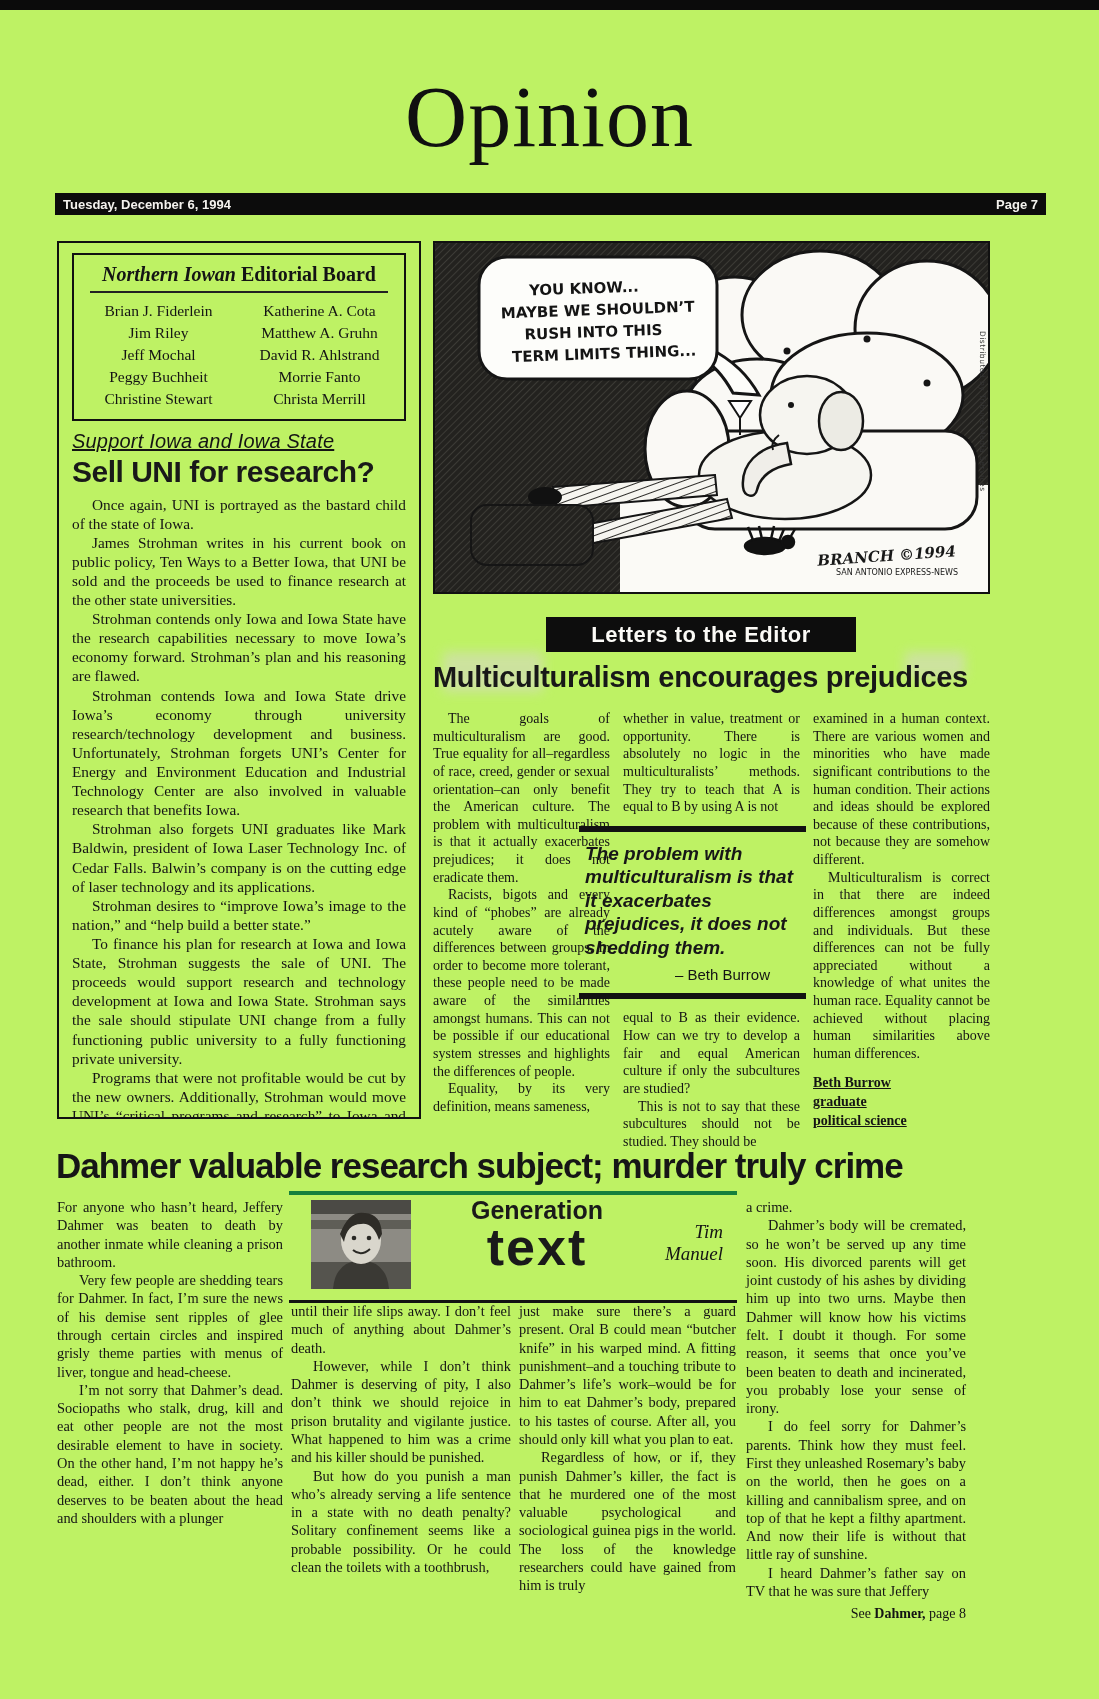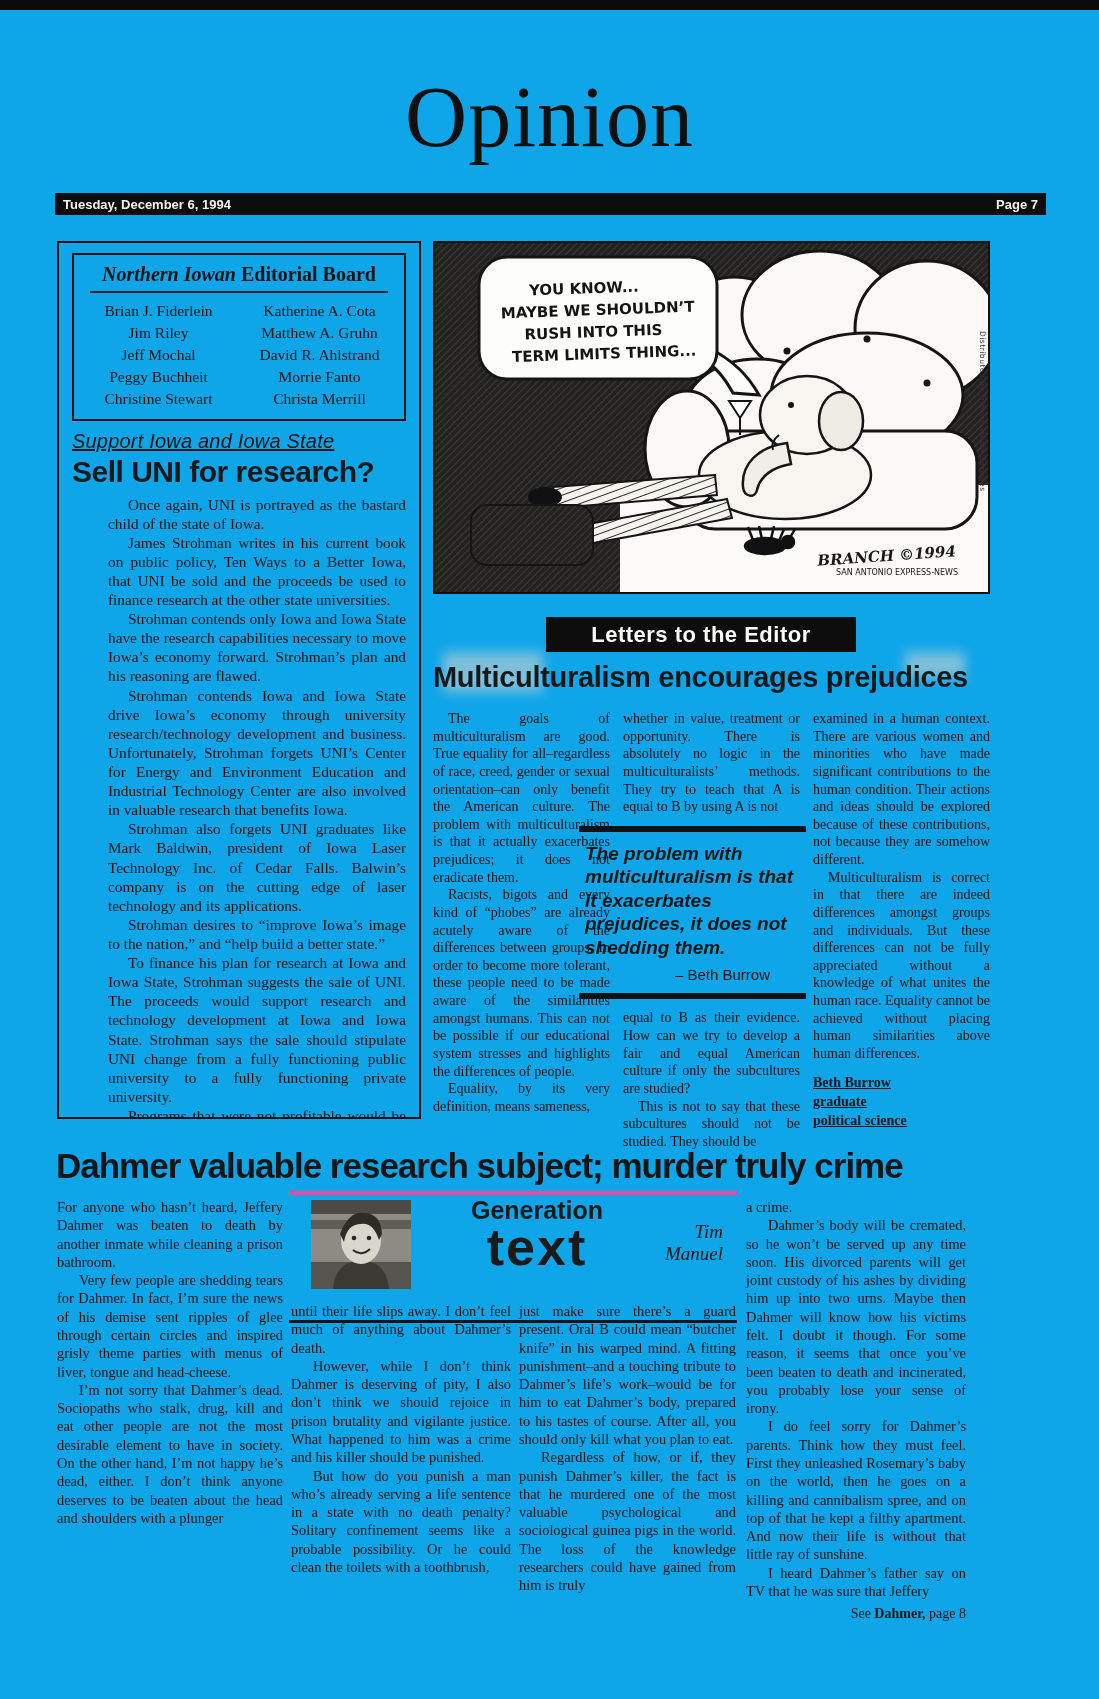--- a/index.html
+++ b/index.html
@@ -1,18 +1,18 @@
 <!DOCTYPE html>
 <html><head>
 <meta charset="utf-8">
 <style>
   html,body{margin:0;padding:0;background:#c9c7c2;}
   .page{
     position:relative;width:1099px;height:1699px;margin:0 auto;
-    background:#0ea5e9;overflow:hidden;
+    background:#bef264;overflow:hidden;
     font-family:"Liberation Serif","DejaVu Serif",serif;color:#141414;
   }
   .top-strip{position:absolute;left:0;top:0;width:1099px;height:10px;background:#0b0b0b;}
   .masthead{
     position:absolute;left:0;top:74px;width:100%;text-align:center;
     font-family:"Liberation Serif","DejaVu Serif",serif;font-size:86px;line-height:1;
     letter-spacing:1px;color:#101010;
   }
   .datebar{
     position:absolute;left:55px;top:193px;width:991px;height:22px;background:#0c0c0c;
@@ -35,21 +35,21 @@
   .kicker{
     font-family:"Liberation Sans","DejaVu Sans",sans-serif;font-style:italic;
     font-size:20px;text-decoration:underline;margin:6px 0 3px;letter-spacing:.2px;
   }
   .ed-headline{
     font-family:"Liberation Sans","DejaVu Sans",sans-serif;font-weight:bold;
     font-size:30px;letter-spacing:-.5px;margin:0 0 7px;line-height:1.05;color:#191919;
   }
   .news{ text-align:justify; }
   .news p{margin:0;text-indent:20px;}
-  .ed-body{font-size:15.3px;line-height:1.25;margin-left:36px;}
+  .ed-body{font-size:15.3px;line-height:1.25;}
   
   .cartoon-box{
     position:absolute;left:433px;top:241px;width:557px;height:353px;
     border:2px solid #111;box-sizing:border-box;background:#fbfaf6;
   }
   
   .smudge{position:absolute;background:#d9d6cf;opacity:.55;filter:blur(6px);}
   .letters-banner{
     position:absolute;left:546px;top:617px;width:310px;height:35px;background:#0d0d0d;
     color:#fbfaf6;font-family:"Liberation Sans","DejaVu Sans",sans-serif;font-weight:bold;
@@ -84,22 +84,22 @@
     font-family:"Liberation Sans","DejaVu Sans",sans-serif;font-weight:bold;
     font-size:35px;letter-spacing:-1px;color:#161616;
   }
   .d-col{position:absolute;font-size:14.4px;line-height:1.27;}
   .d-col p{margin:0;text-indent:22px;}
   .d-col1{left:57px;top:1198px;width:226px;}
   .d-col2{left:291px;top:1302px;width:220px;}
   .d-col3{left:519px;top:1302px;width:217px;}
   .d-col4{left:746px;top:1198px;width:220px;}
   .gen-header{
-    position:absolute;left:289px;top:1191px;width:448px;height:132px;
-    border-top:4px solid #ec4899;border-bottom:3px solid #121212;box-sizing:border-box;
+    position:absolute;left:289px;top:1191px;width:448px;height:112px;
+    border-top:4px solid #15803d;border-bottom:3px solid #121212;box-sizing:border-box;
   }
   .gen-photo{position:absolute;left:22px;top:5px;width:100px;height:89px;}
   .gen-titles{
     position:absolute;left:128px;top:1px;width:240px;text-align:center;
     font-family:"Liberation Sans","DejaVu Sans",sans-serif;font-weight:bold;color:#1a1a1a;
   }
   .gen-top{font-size:25px;line-height:1.15;}
   .gen-main{font-size:52px;line-height:.85;letter-spacing:2px;}
   .gen-byline{
     position:absolute;right:14px;top:26px;text-align:right;

